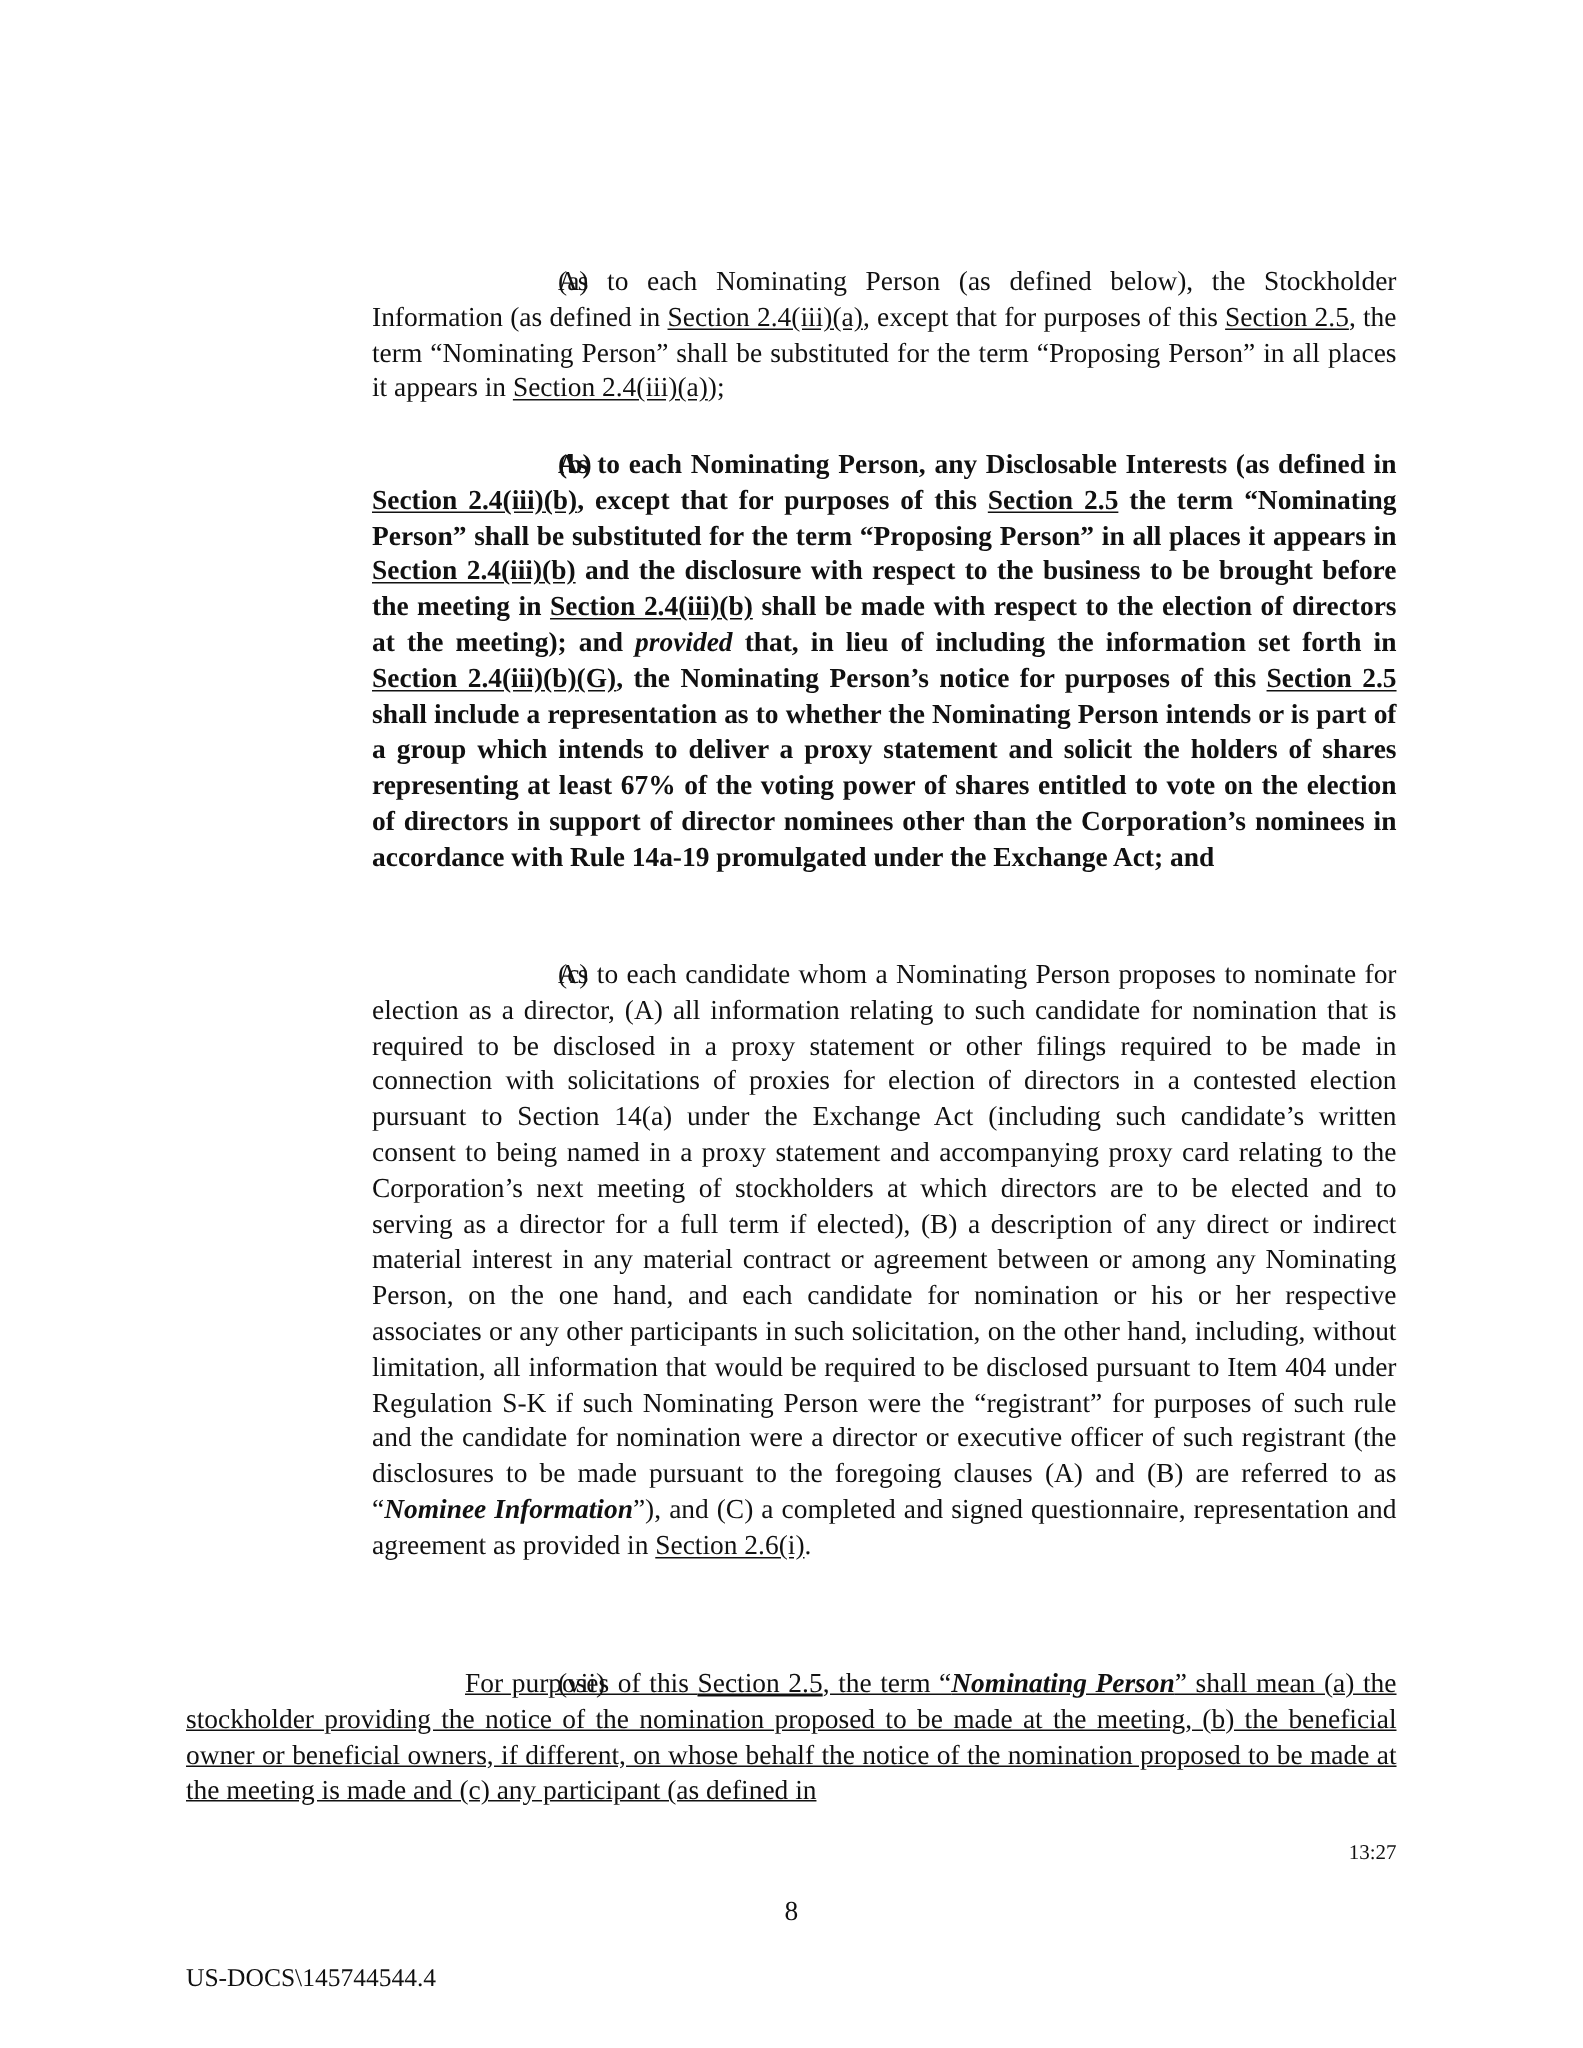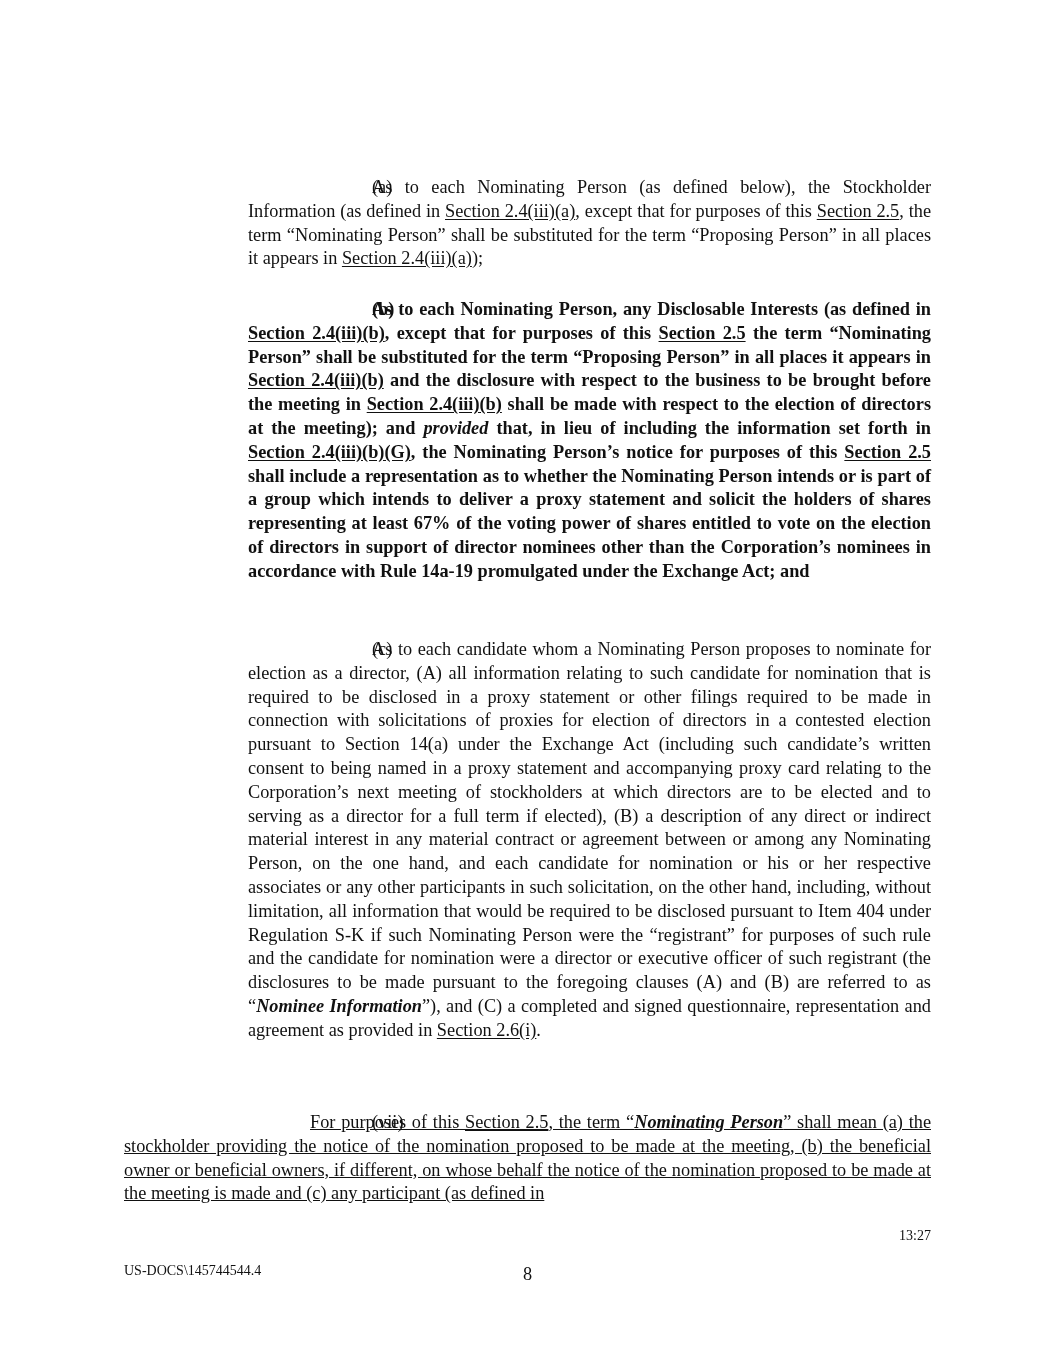--- a/index.html
+++ b/index.html
@@ -9,21 +9,21 @@
   .para { position: absolute; font-size: 18.3px; line-height: 23.8px; text-align: justify; }
   .para p { margin: 0; }
   .full { left: 124px; width: 807px; }
   .indented { left: 248px; width: 683px; }
   .num { display: inline-block; }
   .u { text-decoration: underline; text-underline-offset: 2px; }
   .bi { font-weight: bold; font-style: italic; }
   .i { font-style: italic; }
   .page-number { position: absolute; left: 0; width: 1055px; top: 1264px; text-align: center;
                  font-size: 18.3px; }
-  .doc-id { position: absolute; left: 124px; top: 1263px; font-size: 14px; }
+  .doc-id { position: absolute; left: 124px; top: 1309px; font-size: 17px; }
   .doc-time { position: absolute; right: 124px; top: 1228px; font-size: 14px; }
 </style>
 </head>
 <body>
 
 <div class="page">
 
 
   <div class="para indented" style="top:176px;">
     <p style="text-indent:62px;"><span class="num" style="width:62px;">(a)</span><span>As to each Nominating Person (as defined below), the Stockholder Information (as defined in </span><span class="u">Section 2.4(iii)(a)</span><span>, except that for purposes of this </span><span class="u">Section 2.5</span><span>, the term “Nominating Person” shall be substituted for the term “Proposing Person” in all places it appears in </span><span class="u">Section 2.4(iii)(a)</span><span>);</span></p>

